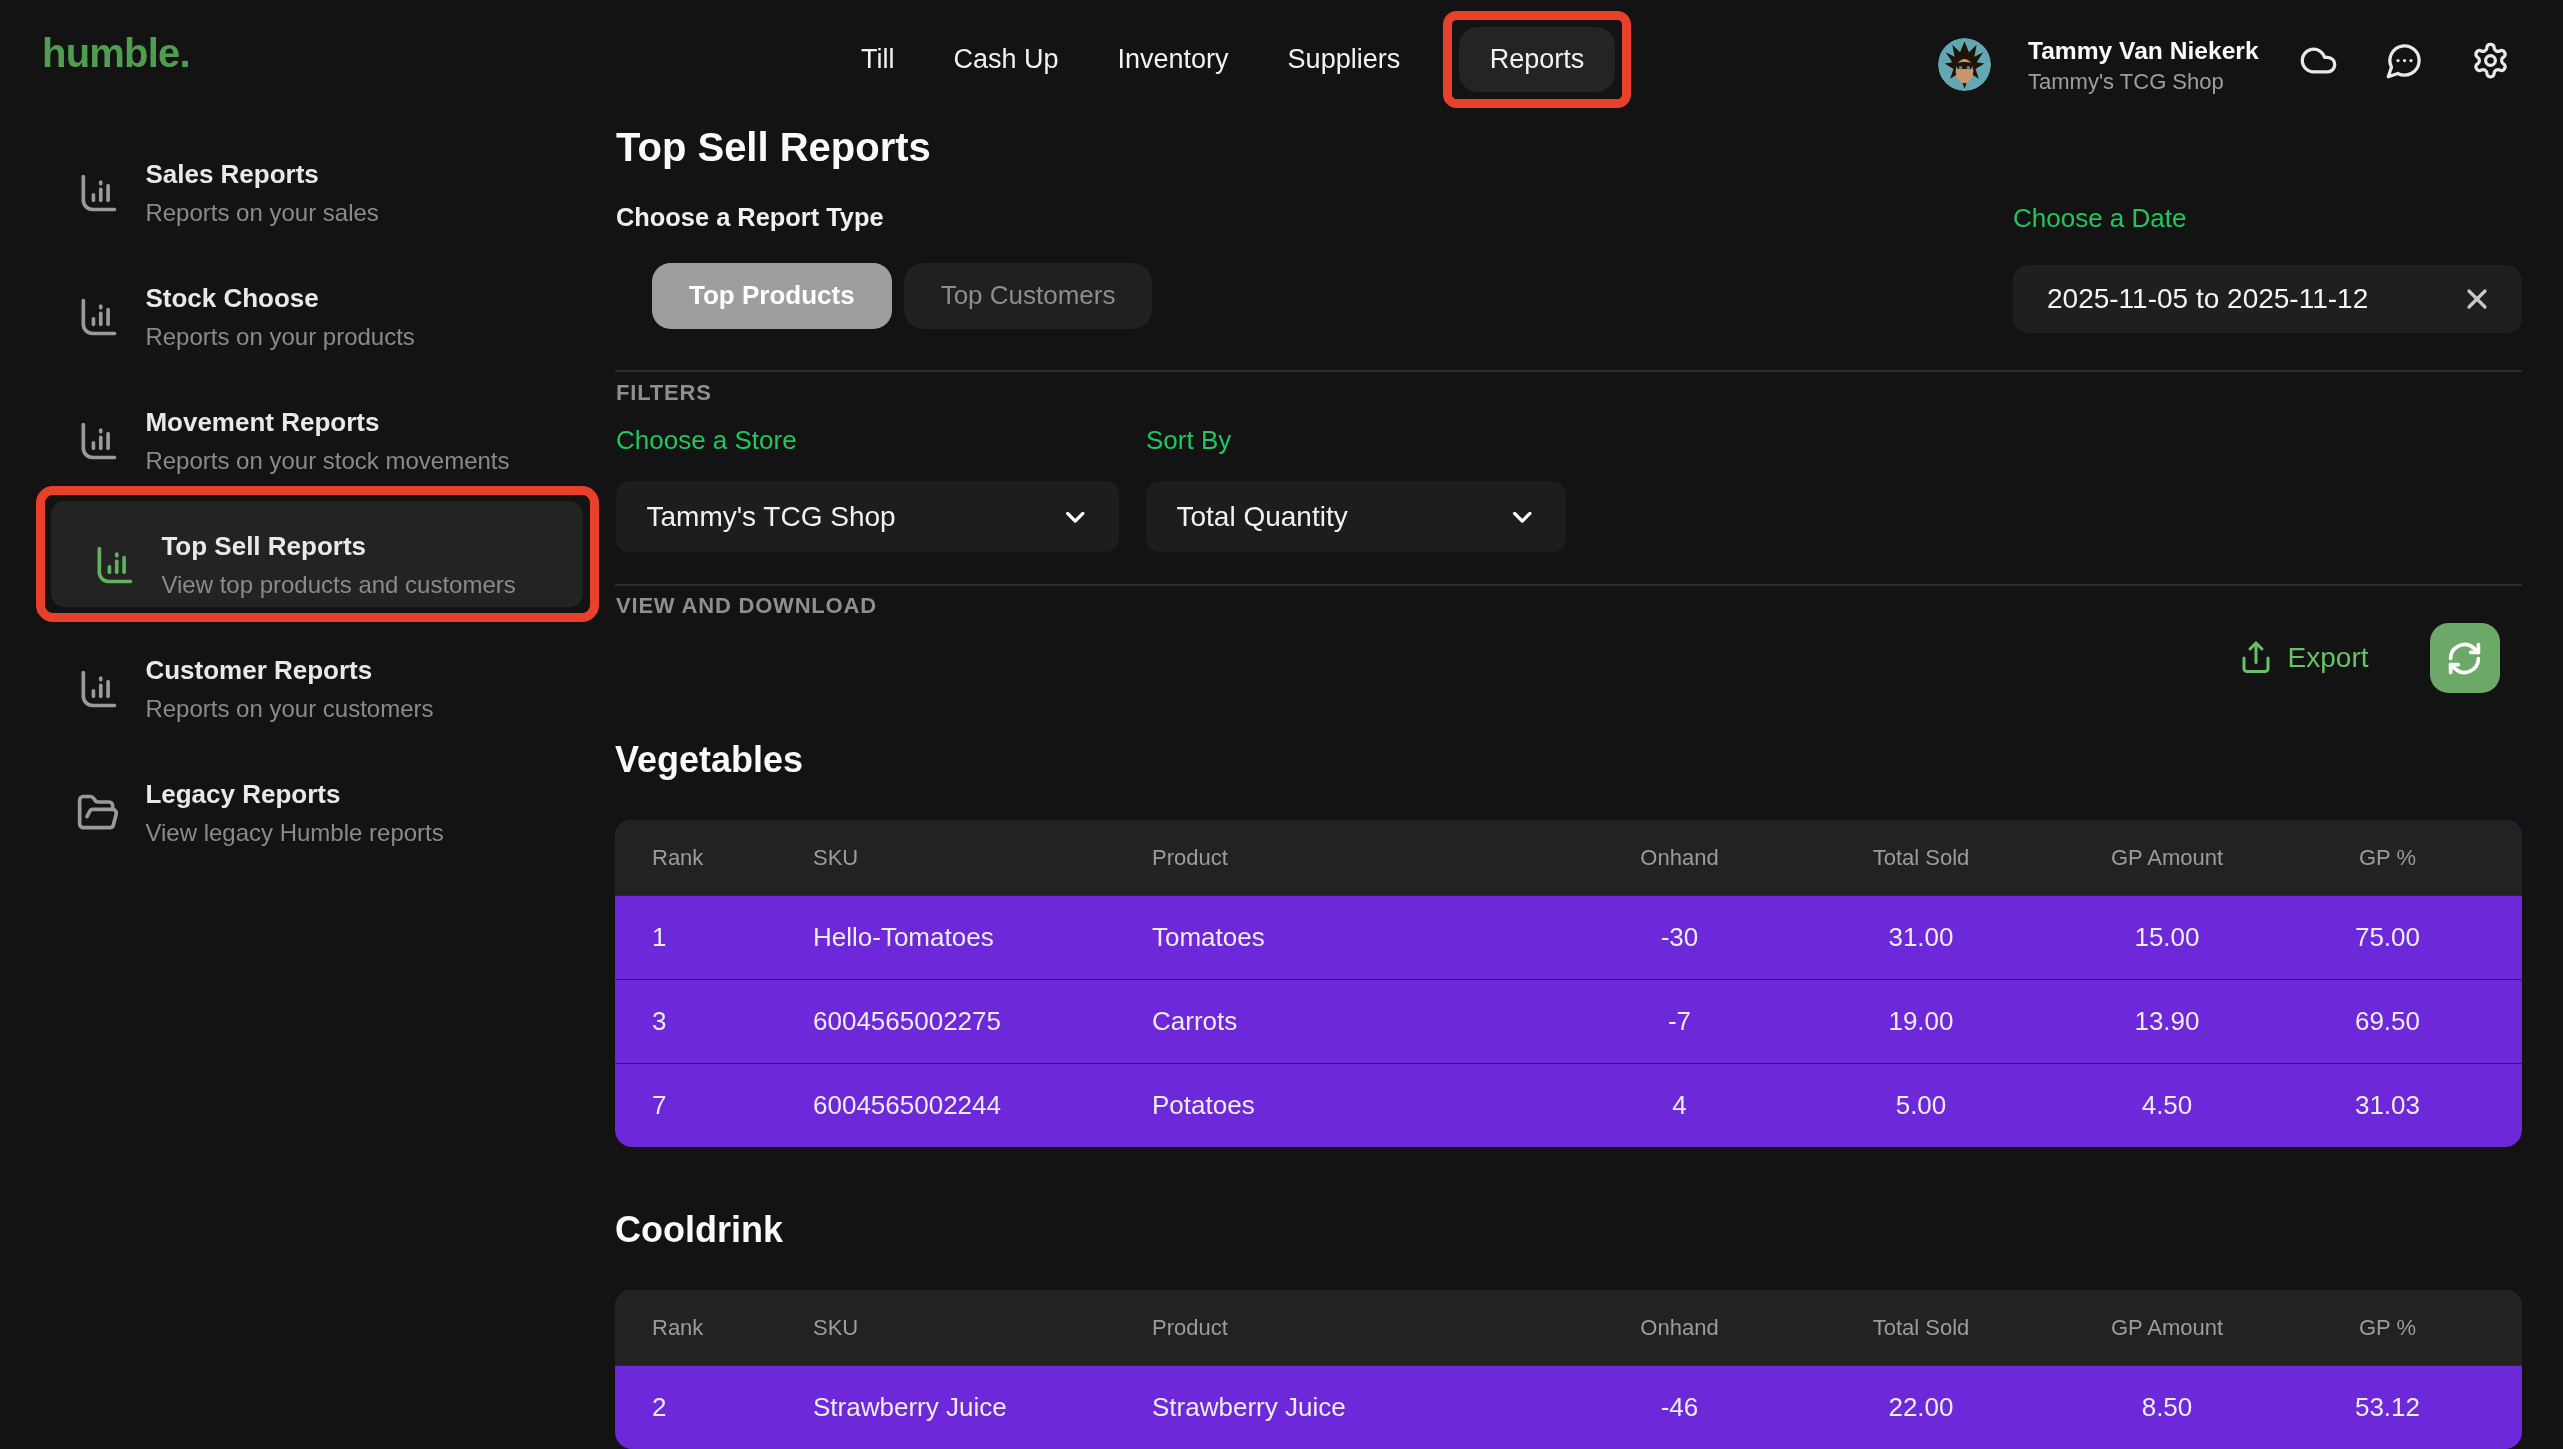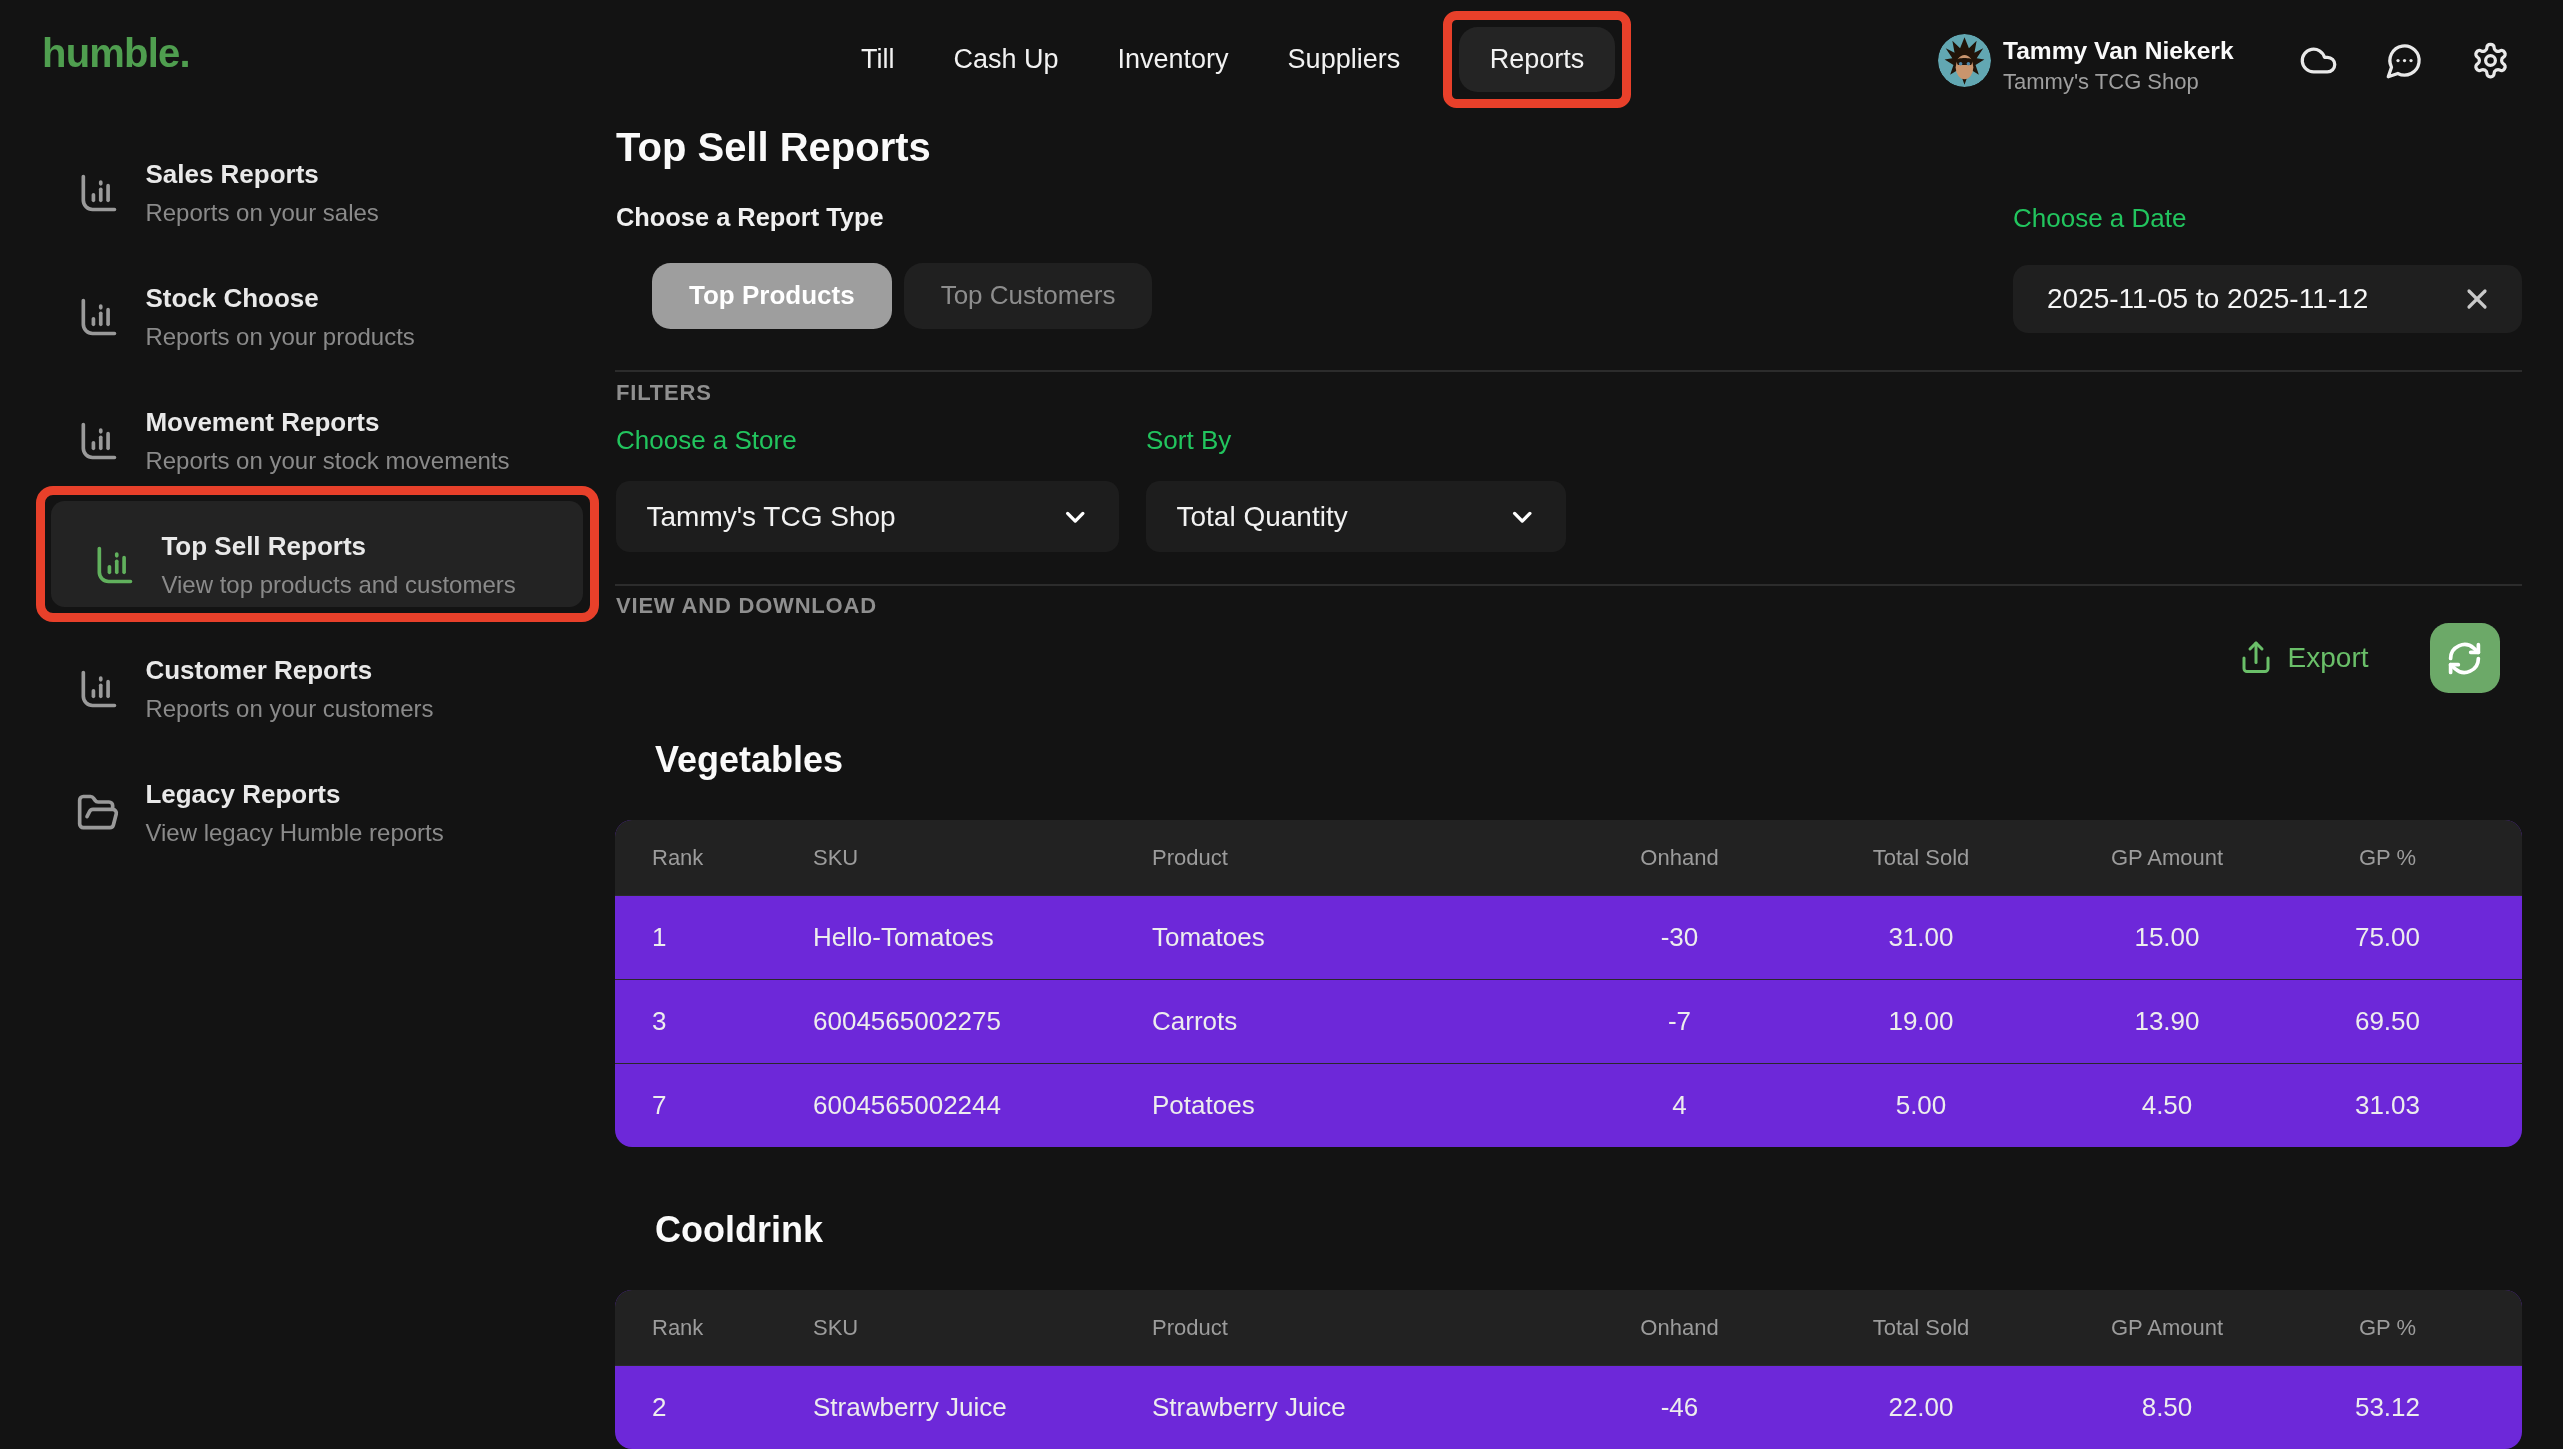--- a/index.html
+++ b/index.html
@@ -11,21 +11,21 @@
   }
   svg{display:block}
   
   .header{position:absolute;top:0;left:0;width:100%;height:119px;}
   .logo{position:absolute;left:42px;top:30.5px;font-size:40px;font-weight:bold;color:var(--brand-green,#4f9e4f);letter-spacing:-0.8px;}
   .nav{position:absolute;left:861px;top:0;height:119px;display:flex;align-items:center;gap:59px;list-style:none;}
   .nav-item{font-size:27px;color:#f2f2f2;cursor:pointer;white-space:nowrap;}
   .nav-item.active{position:relative;background:#242424;border-radius:18.6px;padding:17px 30.5px;}
   .annotation{position:absolute;border:9.3px solid var(--red,#e8402a);pointer-events:none;}
   .nav-item.active .annotation{inset:-16px;border-radius:13.6px;}
-  .user{position:absolute;left:1938px;top:34px;display:flex;align-items:flex-start;}
+  .user{position:absolute;left:1938px;top:34px;display:flex;align-items:center;gap:25px;}
   .avatar{width:53px;height:53px;border-radius:50%;overflow:hidden;flex:0 0 auto;cursor:pointer;}
   .user-text{margin-left:12px;padding-top:1.7px;}
   .user-name{font-size:24.6px;font-weight:bold;color:#fafafa;line-height:1.2;}
   .user-store{font-size:22px;color:#9f9f9f;margin-top:3.4px;}
   .header-icons{position:absolute;left:2299px;top:41px;display:flex;gap:47px;color:#e9e9e9;}
   .hicon{width:39px;height:39px;cursor:pointer;}
   .hicon svg{width:39px;height:39px;}
   
   .sidebar{position:absolute;top:119px;left:0;width:602px;bottom:0;padding-top:12px;}
   .side-item{position:relative;height:124px;display:flex;align-items:center;padding-left:76px;cursor:pointer;}
@@ -65,21 +65,21 @@
   .vad-label{position:absolute;left:616px;top:593px;}
   .export-row{position:absolute;left:2238px;top:623px;display:flex;align-items:center;}
   .export-btn{display:flex;align-items:center;gap:13.6px;color:var(--export-green,#6abf69);cursor:pointer;}
   .export-btn svg{width:36px;height:36px;}
   .export-label{font-size:28px;}
   .refresh-btn{margin-left:61px;width:70px;height:70px;border-radius:18.6px;background:var(--refresh-green,#6ca968);display:flex;align-items:center;justify-content:center;border:none;cursor:pointer;color:#ffffff;}
   .refresh-btn svg{width:37px;height:37px;}
   
   .report-sections{position:absolute;left:615px;top:739px;width:1907px;}
   .table-section + .table-section{margin-top:62px;}
-  .section-title{font-size:36px;font-weight:bold;color:#fafafa;margin-bottom:39px;margin-left:40px;}
+  .section-title{font-size:36px;font-weight:bold;color:#fafafa;margin-bottom:39px;}
   .table{background:#6d28d9;border-radius:17px;overflow:hidden;}
   .t-head,.tr{display:grid;grid-template-columns:161px 339px 1fr 237px 246px 246px 195px;align-items:center;padding:0 37px;}
   .t-head{height:75px;background:#222222;}
   .th{font-size:22px;color:#9c9c9c;}
   .tr{height:84px;border-top:1.7px solid #2a2a2a;}
   .td{font-size:26px;color:#ededed;}
   .num{text-align:center;}
 </style>
 </head>
 <body>

